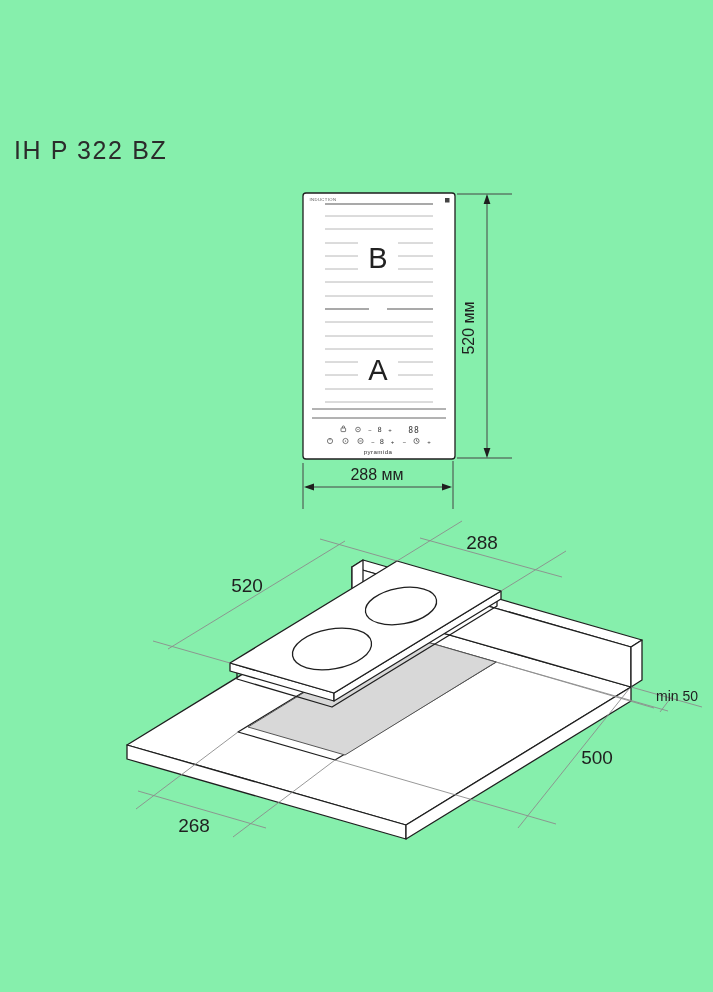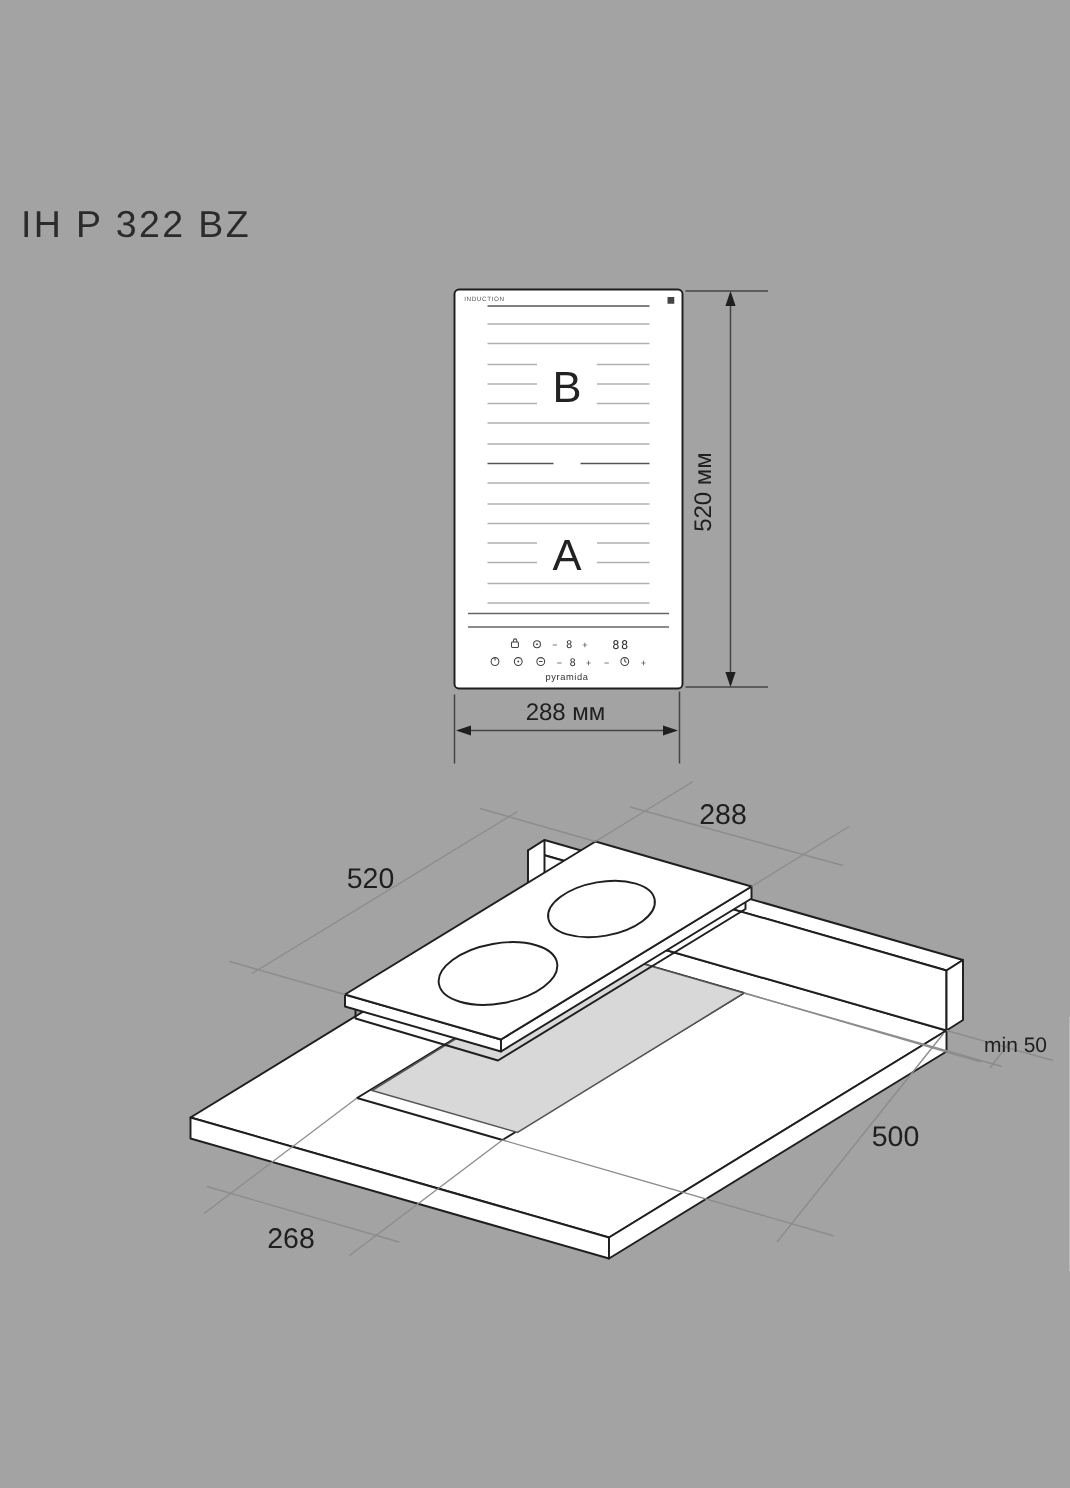--- a/index.html
+++ b/index.html
@@ -1,16 +1,16 @@
 <!DOCTYPE html>
 <html><head>
 <meta charset="utf-8">
 <style>
   html,body{margin:0;padding:0;}
-  #stage{position:relative;width:713px;height:992px;background:#a3a3a3;overflow:hidden;
+  #stage{position:relative;width:713px;height:992px;background:#86efac;overflow:hidden;
          font-family:"Liberation Sans",sans-serif;}
   #product-title{position:absolute;left:14px;top:136px;font-size:25px;letter-spacing:1.6px;
          color:#2b2b2b;font-weight:400;}
   svg{position:absolute;left:0;top:0;}
   .outline{fill:#ffffff;stroke:#1f1f1f;stroke-width:1.3;stroke-linejoin:round;}
   .edge{fill:none;stroke:#1f1f1f;stroke-width:1.3;stroke-linejoin:round;}
   .hatch{stroke:#b0b0b0;stroke-width:0.9;}
   .hatch-dark{stroke:#555;stroke-width:1.1;}
   .sep{stroke:#666;stroke-width:1;}
   .dim{stroke:#8c8c8c;stroke-width:0.9;fill:none;}

